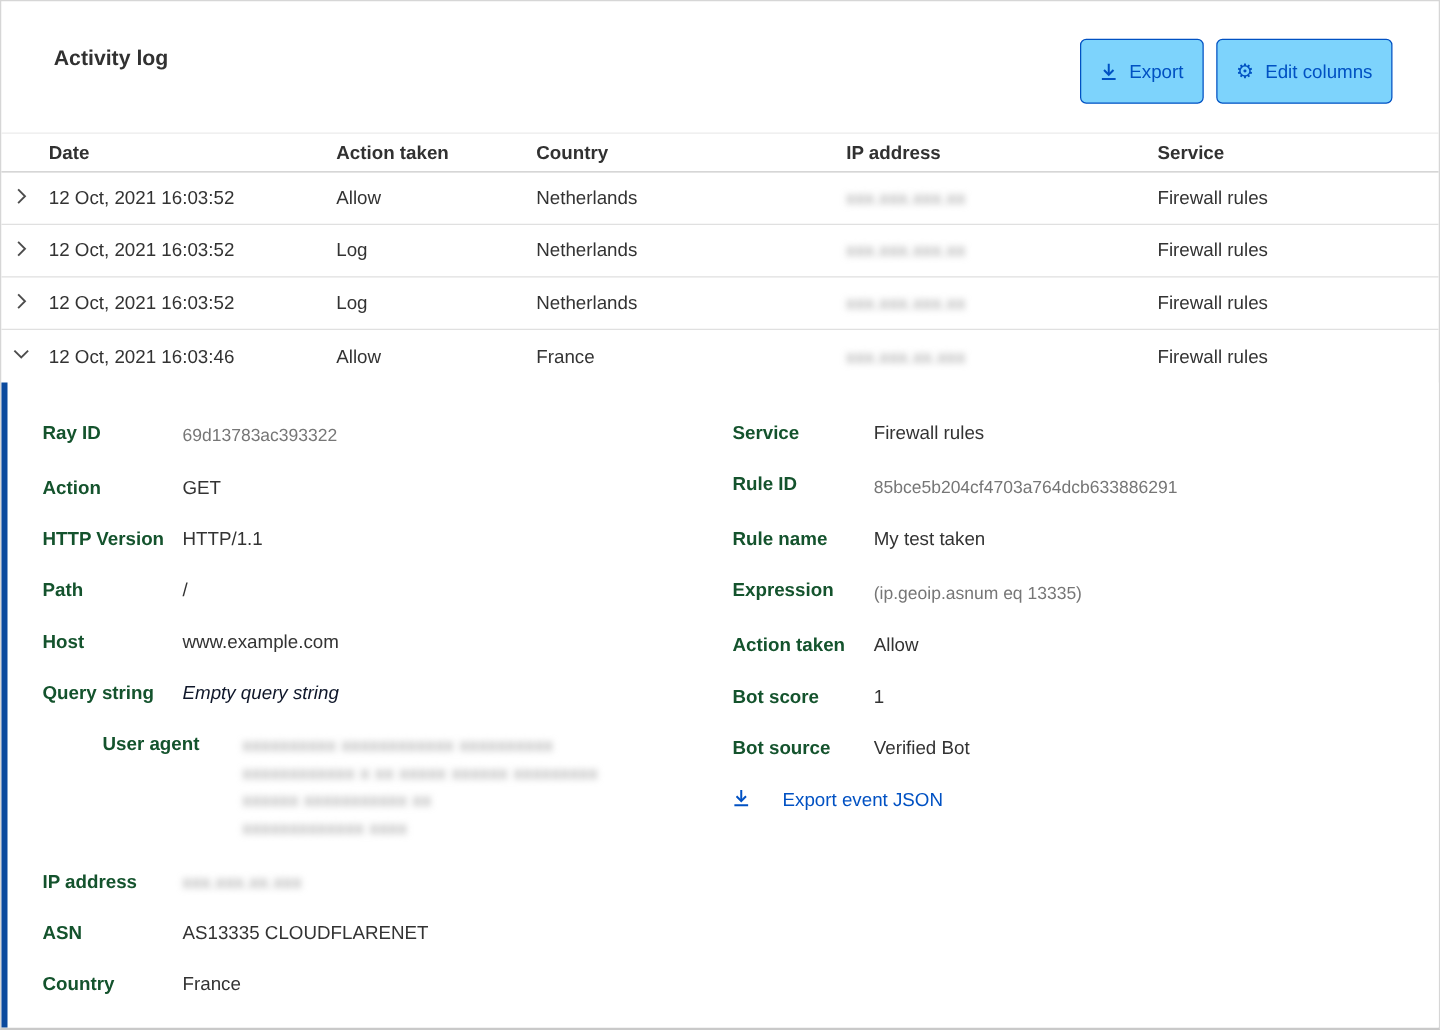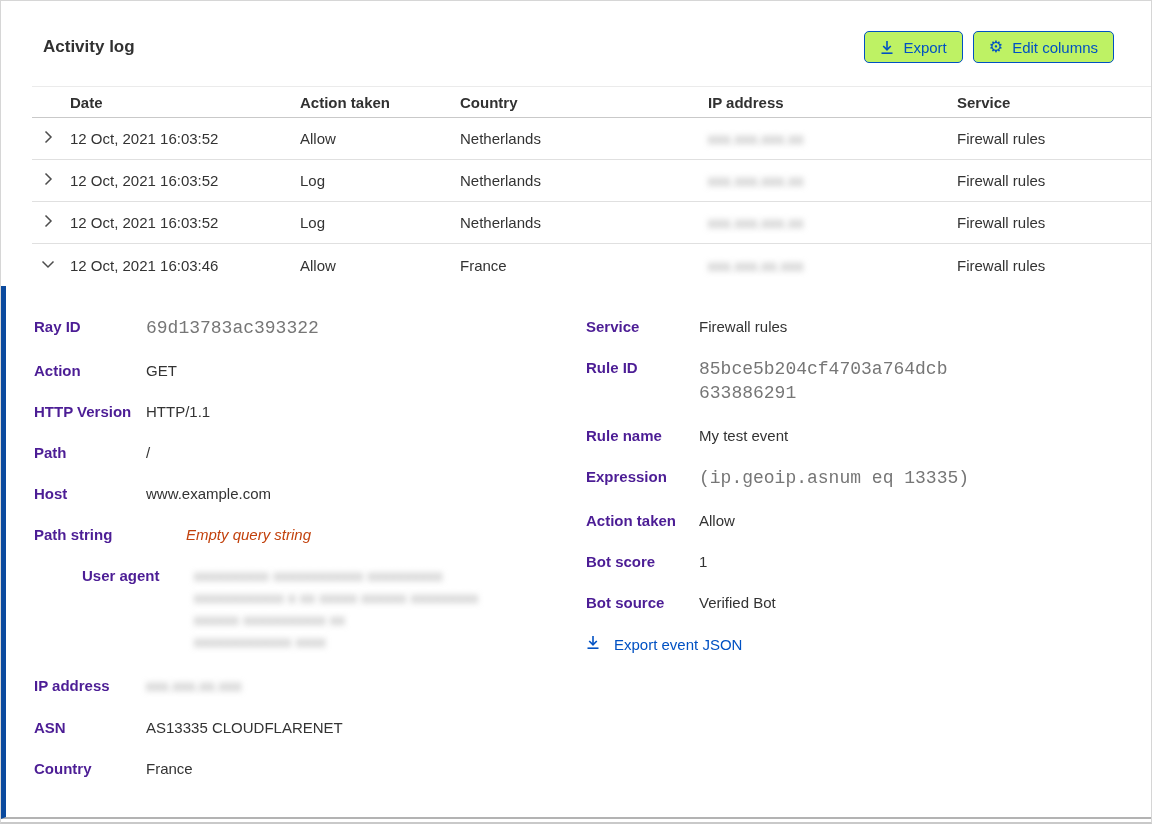--- a/index.html
+++ b/index.html
@@ -11,34 +11,33 @@
     border:1px solid #d6d6d6; border-bottom:2px solid #c9c9c9;
     color:#313131; overflow:hidden;
   }
 
   
   .hdr { display:flex; justify-content:space-between; align-items:flex-start;
          padding:30px 37px 0 42px; }
   .title { font-size:17px; font-weight:700; color:#313131; margin-top:6px; }
   .btn-group { display:flex; gap:10px; }
   .btn {
-    display:flex; align-items:center; gap:9px; height:32px; padding:0 15px;
-    border:1px solid #0051c3; border-radius:5px; background:#bef264;
+    display:flex; align-items:center; gap:9px; height:52px; padding:0 15px;
+    border:1px solid #0051c3; border-radius:5px; background:#7dd3fc;
     color:#0051c3; font-size:15px; font-family:"Liberation Sans",sans-serif;
     cursor:pointer;
   }
   .btn svg { display:block; }
   .gear { font-family:"DejaVu Sans", sans-serif; font-size:16px; line-height:1; }
 
   
   .grid-row {
     display:grid;
     grid-template-columns:38px 230px 160px 248px 249px 1fr;
     align-items:center;
-    margin-left:31px;
   }
   .thead {
     margin-top:23px; height:32px;
     border-top:1px solid #ebebeb; border-bottom:1px solid #c9c9c9;
     font-weight:700; font-size:15px; color:#313131;
   }
   .trow { height:42px; font-size:15px; color:#333; cursor:pointer; }
   .trow.bordered { border-bottom:1px solid #e0e0e0; }
   .chev-cell { padding-left:9px; display:flex; align-items:center; }
   .chev-cell svg { stroke:#4d4d4d; }
@@ -49,31 +48,31 @@
   }
 
   
   .panel {
     height:533px; border-left:5px solid #0b4a9e; border-bottom:2px solid #b3b3b3;
     padding:30px 0 0 28px; display:flex; background:#fff;
   }
   .col-left  { flex:0 0 552px; }
   .col-right { flex:1; }
   .drow { display:flex; margin-bottom:20px; }
-  .dlabel { flex:0 0 112px; font-weight:700; font-size:15px; color:#4c1d95; line-height:21px; }
+  .dlabel { flex:0 0 112px; font-weight:700; font-size:15px; color:#14532d; line-height:21px; }
   .col-right .dlabel { flex:0 0 113px; }
   .dvalue { font-size:15px; color:#333; line-height:21px; }
-  .mono   { font-family:Liberation Mono, monospace; font-size:18px; color:#767676;
+  .mono   { font-family:Liberation Sans, sans-serif; font-size:14px; color:#767676;
             line-height:24px; }
   .wrap   { max-width:258px; word-break:break-all; }
-  .italic { font-style:italic; color:#c2410c;margin-left:40px; }
+  .italic { font-style:italic; color:#0f172a; }
   .ua-lines span { display:block; line-height:22px; }
 
   .export-link {
-    display:inline-flex; align-items:center; gap:14px; margin-top:2px;
+    display:inline-flex; align-items:center; gap:26px; margin-top:2px;
     color:#0051c3; font-size:15px; text-decoration:none; cursor:pointer;
   }
 </style>
 </head>
 <body>
 
 <div class="page">
 
   <div class="hdr">
     <div class="title">Activity log</div>
@@ -181,21 +180,21 @@
         </div>
       <div class="drow">
           <div class="dlabel">Path</div>
         <div class="dvalue">/</div>
         </div>
       <div class="drow">
           <div class="dlabel">Host</div>
         <div class="dvalue">www.example.com</div>
         </div>
       <div class="drow">
-          <div class="dlabel">Path string</div>
+          <div class="dlabel">Query string</div>
         <div class="dvalue italic">Empty query string</div>
         </div>
       <div class="drow" style="margin-bottom:22px;margin-left:48px;">
         <div class="dlabel">User agent</div>
         <div class="dvalue ua-lines">
           <span class="redacted">xxxxxxxxxx xxxxxxxxxxxx xxxxxxxxxx</span>
           <span class="redacted">xxxxxxxxxxxx x xx xxxxx xxxxxx xxxxxxxxx</span>
           <span class="redacted">xxxxxx xxxxxxxxxxx xx</span>
           <span class="redacted">xxxxxxxxxxxxx xxxx</span>
         </div>
@@ -218,21 +217,21 @@
       <div class="drow">
           <div class="dlabel">Service</div>
         <div class="dvalue">Firewall rules</div>
         </div>
       <div class="drow">
           <div class="dlabel">Rule ID</div>
         <div class="dvalue mono wrap">85bce5b204cf4703a764dcb633886291</div>
         </div>
       <div class="drow">
           <div class="dlabel">Rule name</div>
-        <div class="dvalue">My test event</div>
+        <div class="dvalue">My test taken</div>
         </div>
       <div class="drow">
           <div class="dlabel">Expression</div>
         <div class="dvalue mono">(ip.geoip.asnum eq 13335)</div>
         </div>
       <div class="drow">
           <div class="dlabel">Action taken</div>
         <div class="dvalue">Allow</div>
         </div>
       <div class="drow">

